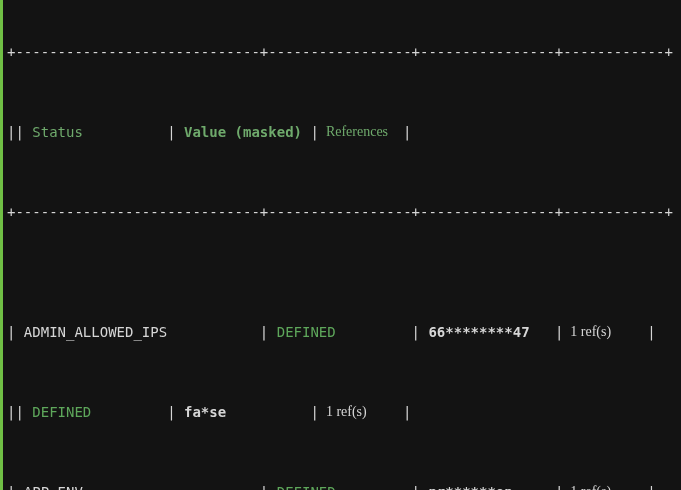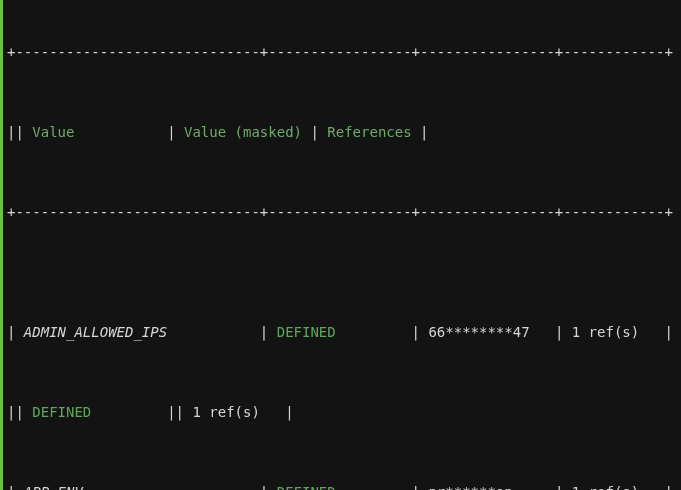--- a/index.html
+++ b/index.html
@@ -21,42 +21,42 @@
   }
   .line{display:flex;white-space:pre;height:20px;}
   .border-line{color:var(--border);height:20px;white-space:pre;}
   .pipe{color:var(--border);flex:none;}
   .cell{
     display:inline-block;box-sizing:border-box;padding-left:1ch;
     overflow:hidden;flex:none;
   }
   .w-key{width:29ch;}
   .w-status{width:17ch;}
-  .w-value{width:16ch;}
-  .w-refs{width:12ch;}
+  .w-value{width:16ch;font-weight:bold;}
+  .w-refs{width:12ch;font-family:Liberation Serif, serif;}
   .hdr{color:var(--header);}
-  .c-key{color:var(--text);font-style:italic;}
+  .c-key{color:var(--text);}
   .c-value,.c-refs{color:var(--text);}
 </style>
 </head>
 <body>
 
 <div class="accent-bar"></div>
 
 <div class="terminal">
   <div class="border-line">+-----------------------------+-----------------+----------------+------------+</div>
 
-  <div class="line"><span class="pipe">|</span><span class="pipe">|</span><span class="cell w-status hdr">Value</span><span class="pipe">|</span><span class="cell w-value hdr">Value (masked)</span><span class="pipe">|</span><span class="cell w-refs hdr">References</span><span class="pipe">|</span></div>
+  <div class="line"><span class="pipe">|</span><span class="pipe">|</span><span class="cell w-status hdr">Status</span><span class="pipe">|</span><span class="cell w-value hdr">Value (masked)</span><span class="pipe">|</span><span class="cell w-refs hdr">References</span><span class="pipe">|</span></div>
 
   <div class="border-line">+-----------------------------+-----------------+----------------+------------+</div>
 
   <div id="table-body">
   <div class="line"><span class="pipe">|</span><span class="cell w-key c-key">ADMIN_ALLOWED_IPS</span><span class="pipe">|</span><span class="cell w-status c-status" style="color: rgb(94, 167, 91);">DEFINED</span><span class="pipe">|</span><span class="cell w-value c-value">66********47</span><span class="pipe">|</span><span class="cell w-refs c-refs">1 ref(s)</span><span class="pipe">|</span></div>
 
-  <div class="line"><span class="pipe">|</span><span class="pipe">|</span><span class="cell w-status c-status" style="color: rgb(94, 167, 91);">DEFINED</span><span class="pipe">|</span><span class="pipe">|</span><span class="cell w-refs c-refs">1 ref(s)</span><span class="pipe">|</span></div>
+  <div class="line"><span class="pipe">|</span><span class="pipe">|</span><span class="cell w-status c-status" style="color: rgb(94, 167, 91);">DEFINED</span><span class="pipe">|</span><span class="cell w-value c-value">fa*se</span><span class="pipe">|</span><span class="cell w-refs c-refs">1 ref(s)</span><span class="pipe">|</span></div>
 
   <div class="line"><span class="pipe">|</span><span class="cell w-key c-key">APP_ENV</span><span class="pipe">|</span><span class="cell w-status c-status" style="color: rgb(94, 167, 91);">DEFINED</span><span class="pipe">|</span><span class="cell w-value c-value">pr******on</span><span class="pipe">|</span><span class="cell w-refs c-refs">1 ref(s)</span><span class="pipe">|</span></div>
 
   
 
   
 
   
 
   

